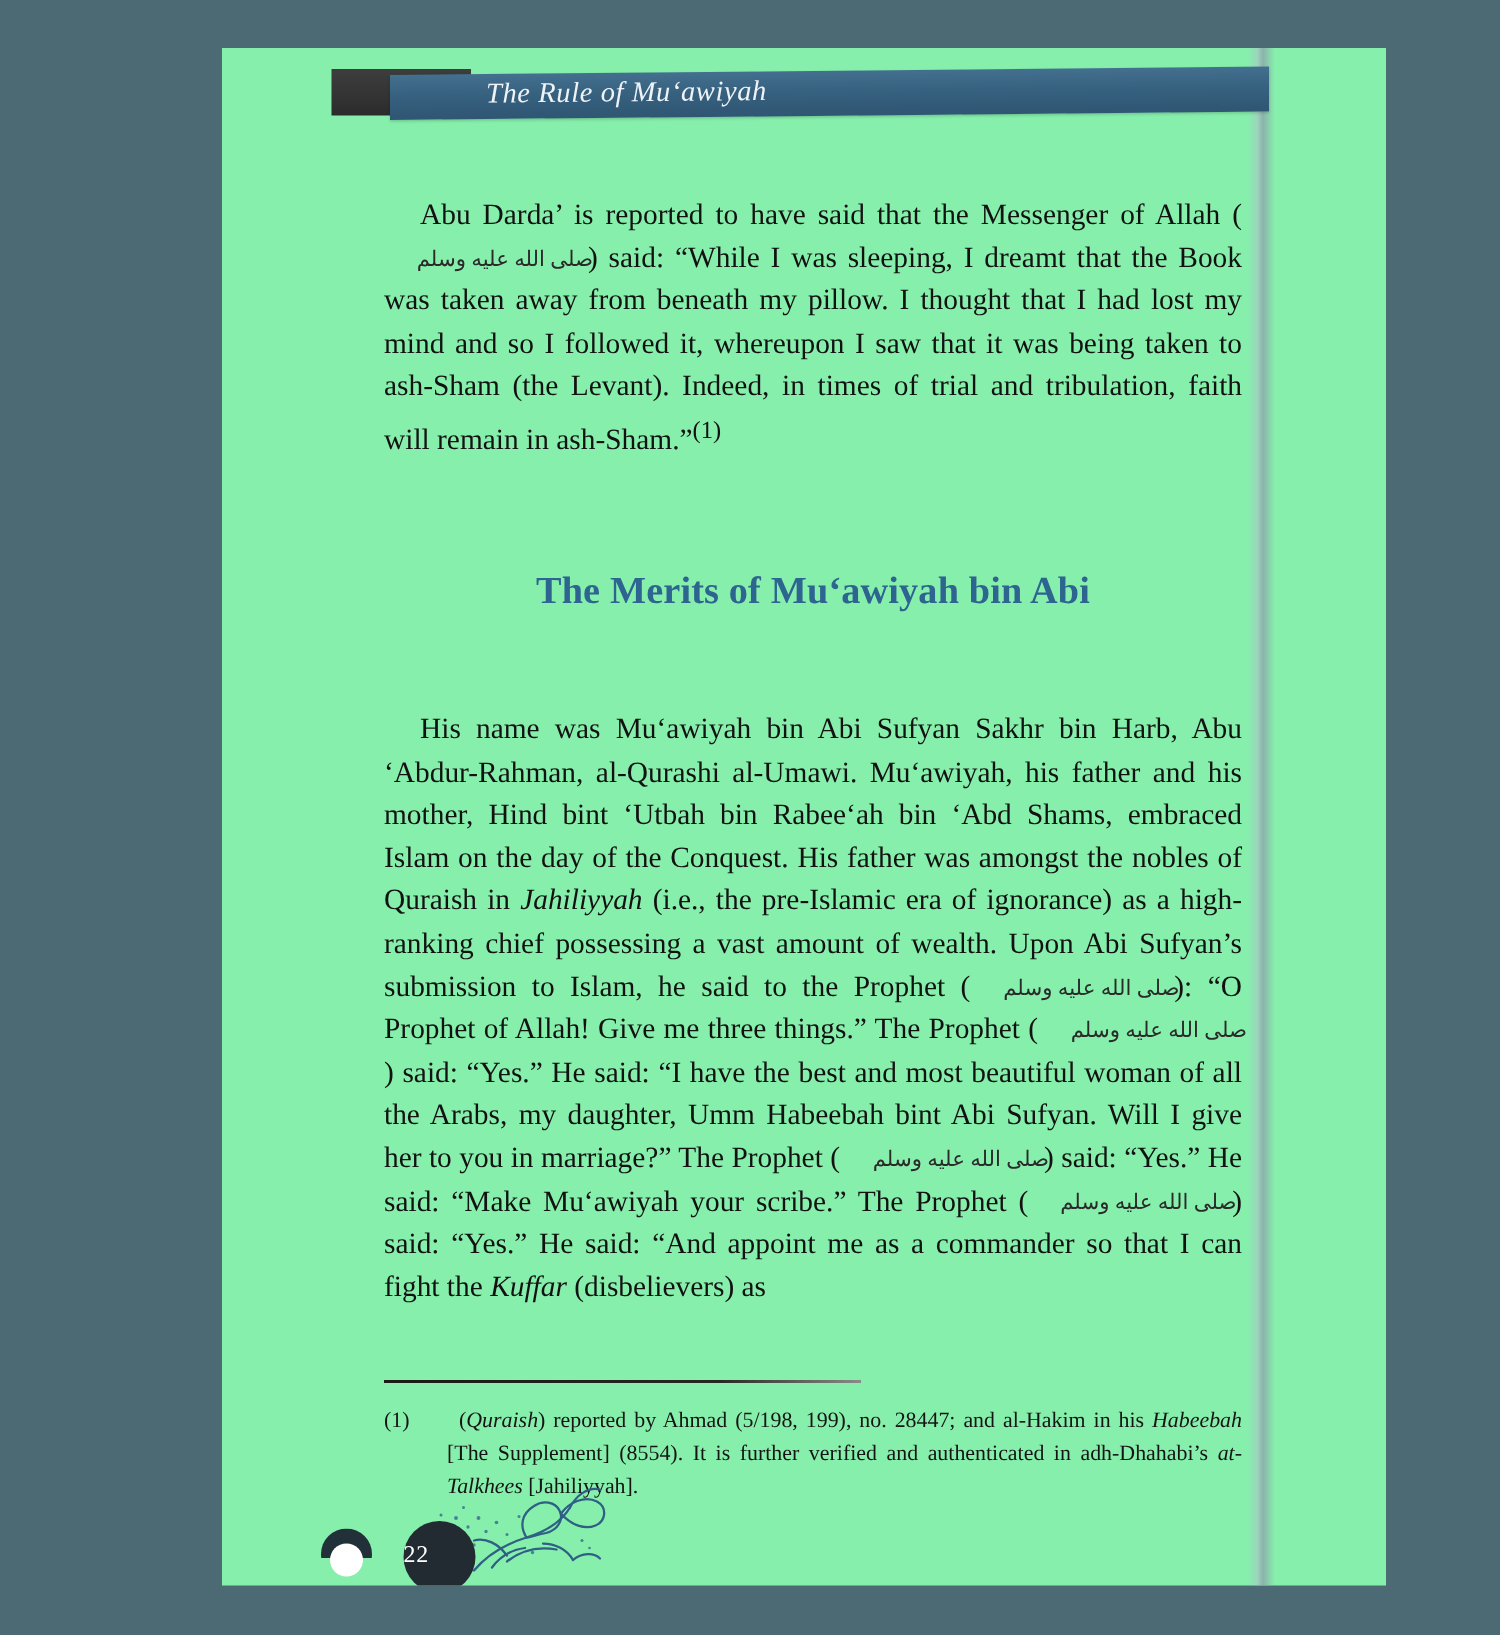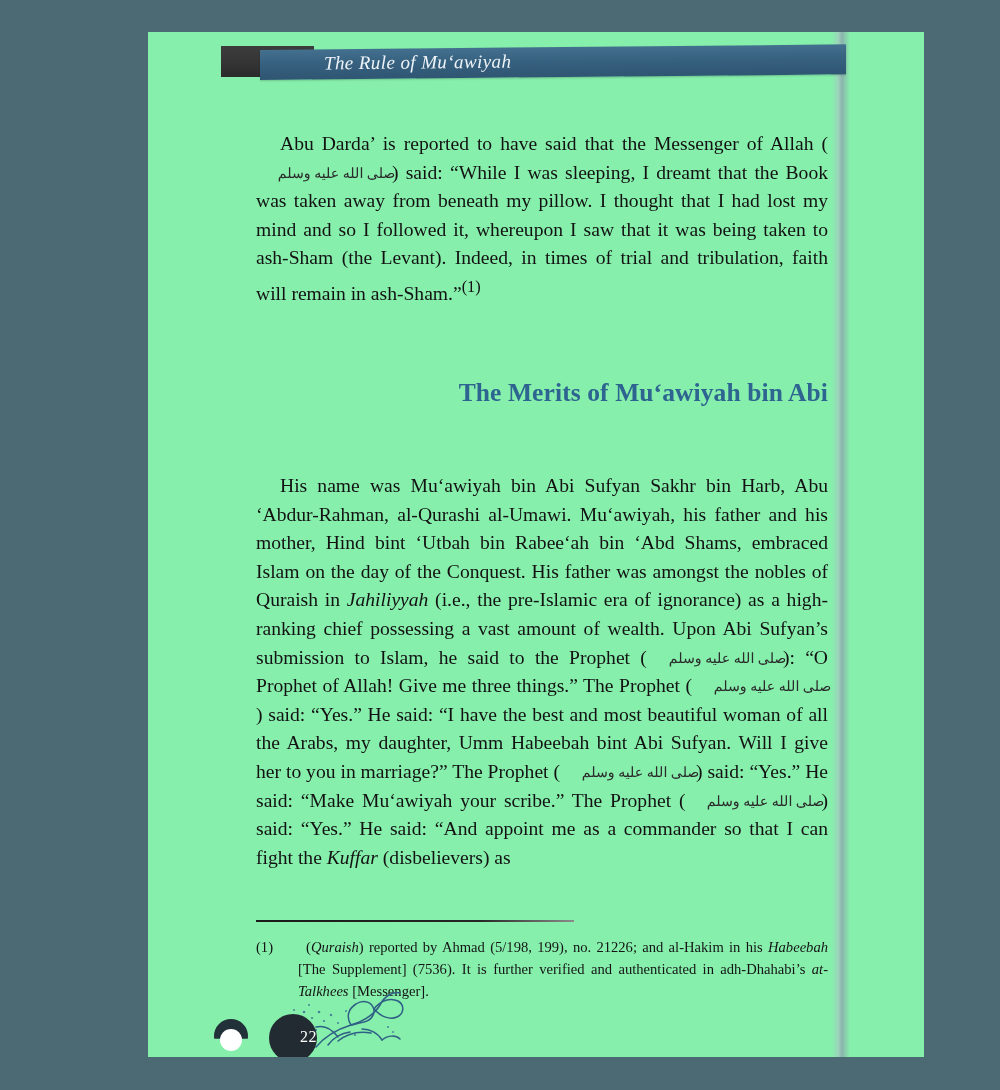--- a/index.html
+++ b/index.html
@@ -105,21 +105,21 @@
   }
 
   .para-block-2 {
     margin-top: 58px;
   }
 
   
   .section-heading {
     margin: 0;
     padding: 0;
-    text-align: right;
+    text-align: center;
     font-size: 25.5px;
     font-weight: bold;
     line-height: 42px;
     color: #2d6490;
     letter-spacing: 0.1px;
   }
   .heading-zone {
     margin-top: 64px;
     margin-bottom: 0;
   }
@@ -192,21 +192,21 @@
   .folio-circle {
     position: absolute;
     left: 81px;
     top: 29px;
     width: 48px;
     height: 48px;
     border-radius: 50%;
     background: #212b31;
     display: flex;
     align-items: center;
-    justify-content: flex-end;
+    justify-content: flex-start;
   }
   .folio-number {
     font-size: 16px;
     color: #ffffff;
     letter-spacing: 0.5px;
     margin-top: -2px;
   }
   .folio-partial {
     position: absolute;
     left: 26px;
@@ -252,21 +252,21 @@
     <div class="para-block-2">
       <p class="body-text second"><span>His name was Mu‘awiyah bin Abi Sufyan Sakhr bin Harb, Abu ‘Abdur-Rahman, al-Qurashi al-Umawi.  Mu‘awiyah, his father and his mother, Hind bint ‘Utbah bin Rabee‘ah bin ‘Abd  Shams, embraced Islam on the day of the Conquest.  His father was amongst the nobles of Quraish in </span><em class="italic-term">Jahiliyyah</em><span> (i.e., the pre-Islamic era of ignorance) as a high-ranking chief possessing a vast amount of wealth.  Upon Abi Sufyan’s submission to Islam, he said to the Prophet (</span><span class="seal">صلى الله عليه وسلم</span><span>): “O Prophet of Allah! Give me three things.”  The Prophet (</span><span class="seal">صلى الله عليه وسلم</span><span>) said: “Yes.”  He said:  “I have the best and most beautiful woman of all the Arabs, my daughter, Umm Habeebah bint Abi Sufyan.  Will I give her to you in marriage?”  The Prophet (</span><span class="seal">صلى الله عليه وسلم</span><span>) said: “Yes.”  He said:  “Make Mu‘awiyah your scribe.”  The Prophet (</span><span class="seal">صلى الله عليه وسلم</span><span>) said: “Yes.”  He said:  “And appoint me as a commander so that I can fight the </span><em class="italic-term">Kuffar</em><span> (disbelievers) as</span></p>
     </div>
 
   </div>
 
   <div class="footnote-zone">
     <div class="footnote-rule"></div>
     <div class="footnote-row">
       <div class="footnote-marker">(1)</div>
-      <div class="footnote-text"><span>(</span><em class="italic-term">Quraish</em><span>) reported by Ahmad (5/198, 199), no. 21226; and al-Hakim in his </span><em class="italic-term">Habeebah</em><span> [The Supplement] (7536).  It is further verified and authenticated in adh-Dhahabi’s </span><em class="italic-term">at-Talkhees</em><span> [Messenger].</span></div>
+      <div class="footnote-text"><span>(</span><em class="italic-term">Quraish</em><span>) reported by Ahmad (5/198, 199), no. 28447; and al-Hakim in his </span><em class="italic-term">Habeebah</em><span> [The Supplement] (8554).  It is further verified and authenticated in adh-Dhahabi’s </span><em class="italic-term">at-Talkhees</em><span> [Jahiliyyah].</span></div>
     </div>
   </div>
 
   <div class="ornament-zone">
     <svg class="ornament-svg" width="300" height="78" viewBox="0 0 300 78">
       <g fill="none" stroke="#2f5f85" stroke-width="1.5" stroke-linecap="round">
         <path d="M128 62 C138 50, 150 44, 163 40 C176 36, 186 30, 192 20"></path>
         <path d="M150 56 C160 48, 172 46, 183 48"></path>
         <path d="M140 60 C146 52, 154 48, 162 47"></path>
         <path d="M163 40 C158 32, 160 24, 168 19 C174 15, 182 16, 185 22 C188 28, 184 35, 176 37 C170 38, 166 40, 163 40 Z"></path>

